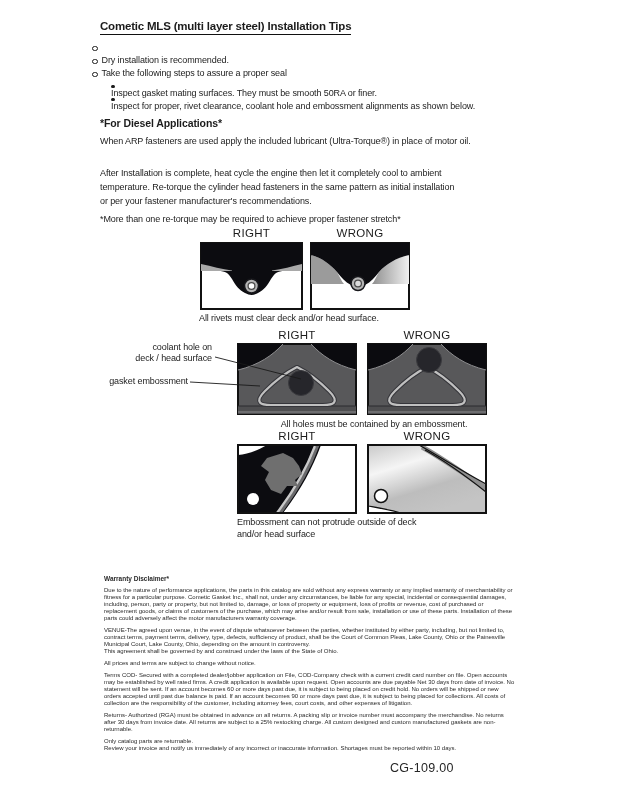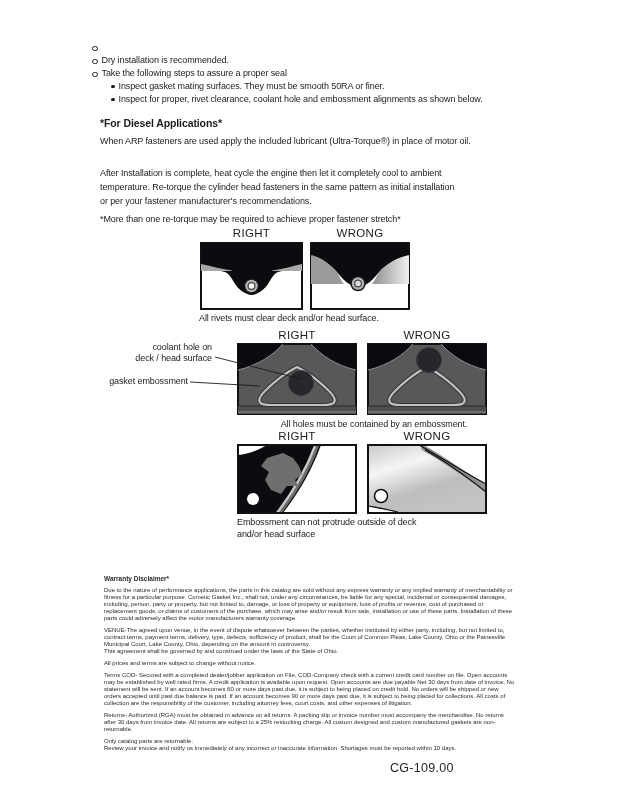--- a/index.html
+++ b/index.html
@@ -8,40 +8,41 @@
     font-family:"Liberation Sans", sans-serif;color:#1c1c1c;overflow:hidden;
     margin:0 auto;
   }
   .abs{position:absolute;}
   .page-title{
     left:100px;top:20px;font-size:11.5px;font-weight:bold;letter-spacing:-0.2px;
     border-bottom:1.5px solid #111;padding-bottom:2px;white-space:nowrap;
   }
   .tips{left:92px;top:42px;width:520px;font-size:9px;letter-spacing:-0.1px;}
   .tip{display:flex;align-items:flex-start;height:13px;white-space:nowrap;}
-  .tip.sub{padding-left:19px;}
+  .tip.sub{padding-left:19px;flex-direction:column;}
   .ring{width:3.5px;height:3.5px;border:1px solid #1c1c1c;border-radius:50%;margin:3.5px 4px 0 0;flex:0 0 auto;}
   .dot{width:3.5px;height:3.5px;background:#1c1c1c;border-radius:50%;margin:3.5px 4px 0 0;flex:0 0 auto;}
   .diesel-heading{left:100px;top:117px;font-size:10.5px;font-weight:bold;letter-spacing:-0.1px;}
   .para{left:100px;font-size:9px;letter-spacing:-0.1px;line-height:14px;white-space:nowrap;}
   .fig-label{top:0;font-size:11.5px;letter-spacing:0.3px;text-align:center;white-space:nowrap;}
   .fig-caption{font-size:9px;letter-spacing:-0.1px;white-space:nowrap;text-align:right;}
   .pointer-label{font-size:9px;letter-spacing:-0.1px;line-height:10.5px;text-align:right;white-space:nowrap;}
   .legal{left:104px;top:575px;width:412px;font-size:6px;line-height:7px;letter-spacing:0;color:#2a2a2a;}
   .legal h4{margin:0 0 5px 0;font-size:6.5px;font-weight:bold;}
   .legal p{margin:0 0 5px 0;}
   .legal p.tight{margin-bottom:0;}
   .doc-code{left:390px;top:761px;font-size:12.5px;letter-spacing:0.3px;color:#262626;white-space:nowrap;}
   svg{display:block;}
 </style>
 </head>
 <body>
 
 <div class="page">
 
+  <div class="abs page-title">Cometic MLS (multi layer steel) Installation Tips</div>
 
   <div class="abs tips">
     <div class="tip">
       <span class="ring"></span>
     </div>
     <div class="tip">
       <span class="ring"></span>
       <span>Dry installation is recommended.</span>
     </div>
     <div class="tip">

